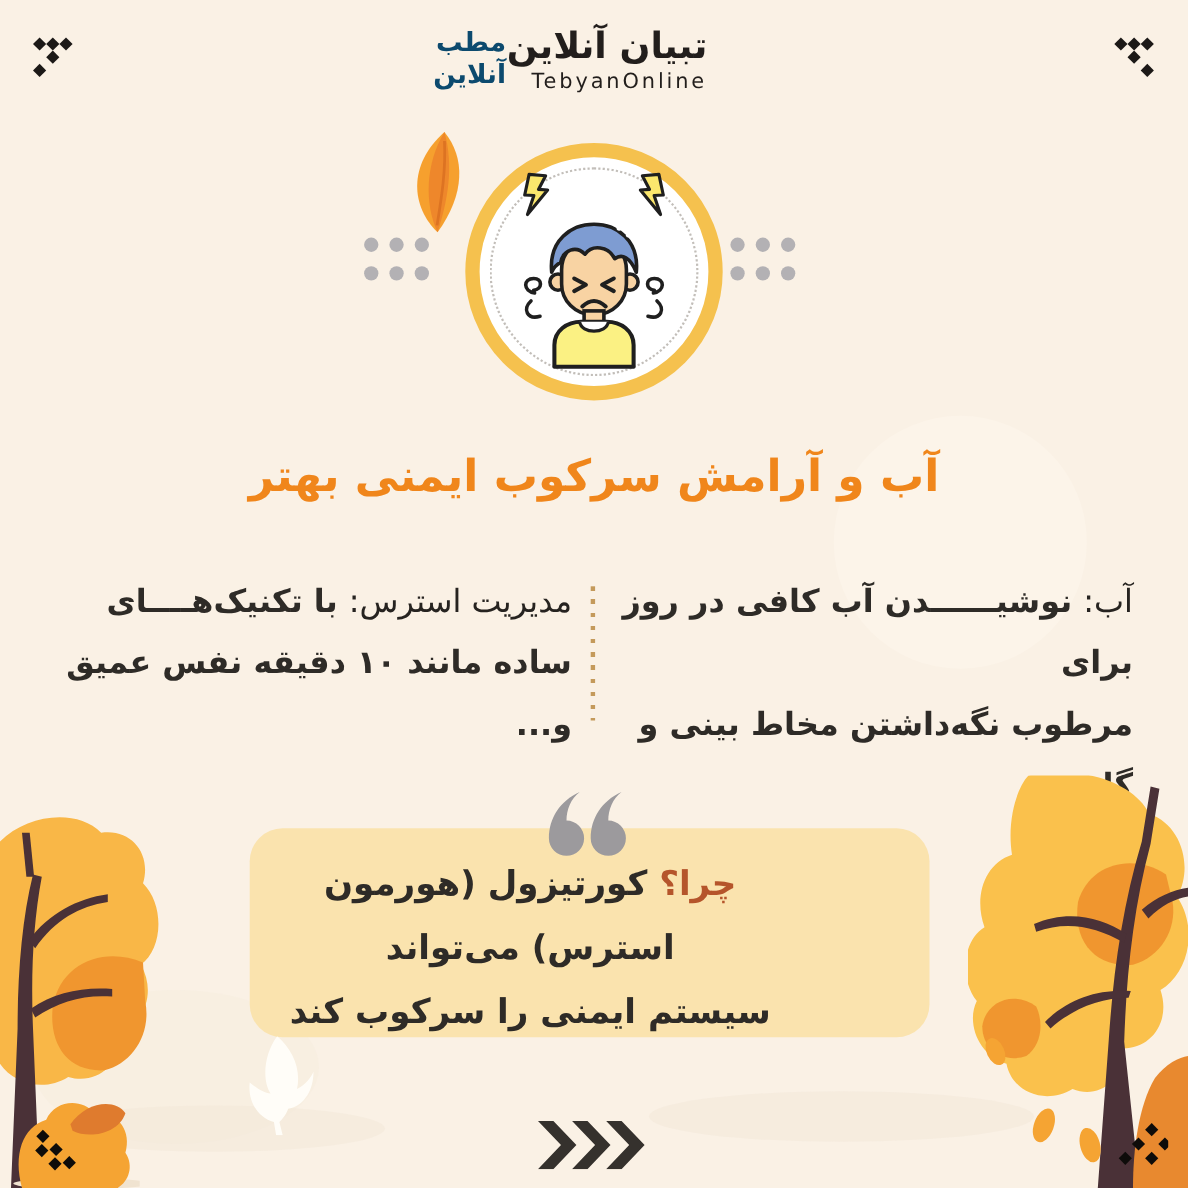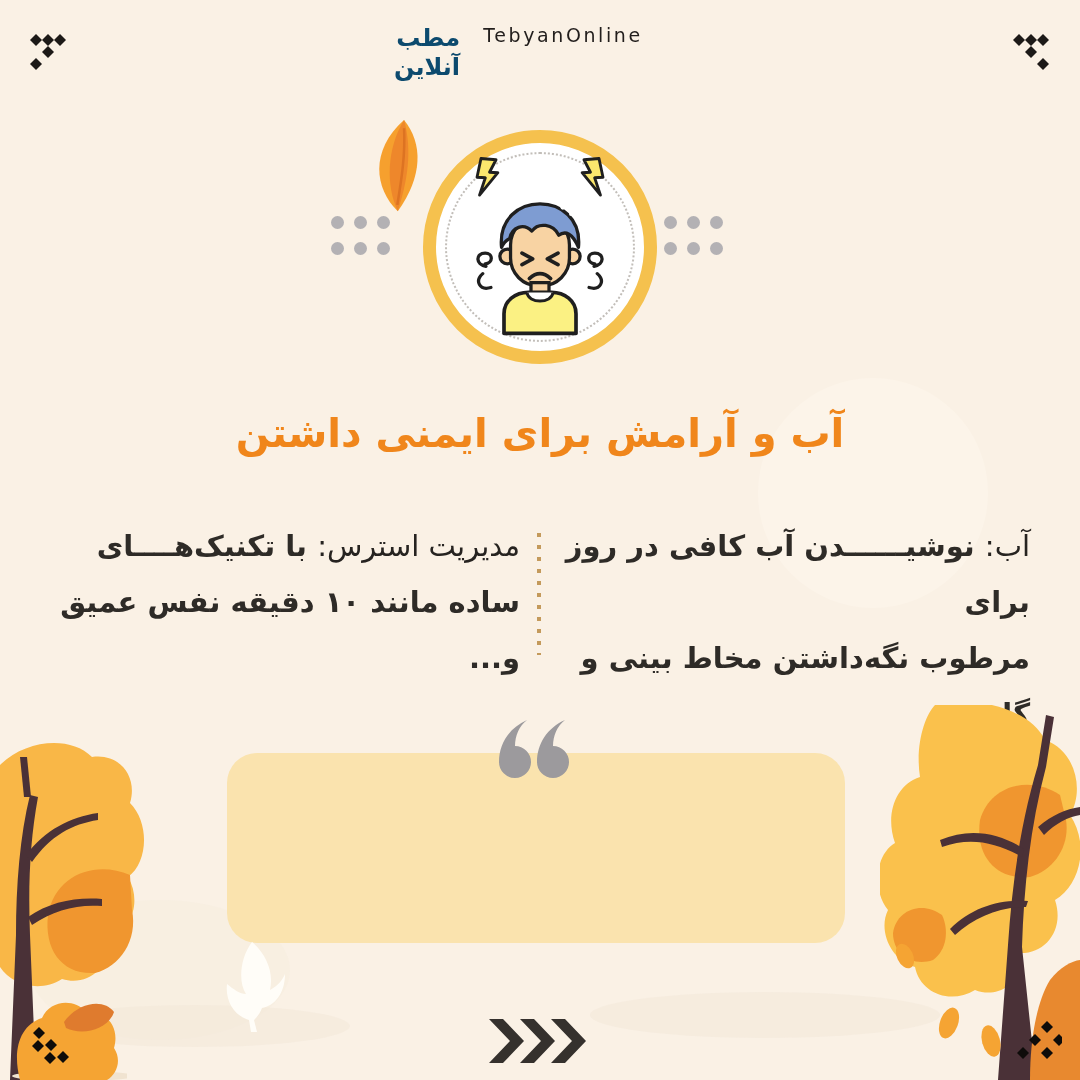--- a/index.html
+++ b/index.html
@@ -93,20 +93,21 @@
       <path d="M7,1 L13,7 L7,13 L1,7 Z"></path>
         <path d="M19,1 L25,7 L19,13 L13,7 Z"></path>
         <path d="M31,1 L37,7 L31,13 L25,7 Z"></path>
       <path d="M19,13 L25,19 L19,25 L13,19 Z"></path>
         <path d="M31,25 L37,31 L31,37 L25,31 Z"></path>
     </g>
   </svg>
 
   <header>
     <div class="brand">
+      <div class="brand-fa">تبیان آنلاین</div>
       <div class="brand-en">TebyanOnline</div>
     </div>
     <div class="clinic">مطب
 آنلاین</div>
   </header>
 
   <svg class="leaf-top" width="80" height="105" viewBox="0 0 80 105">
     <g transform="rotate(14 40 52)">
       <path d="M42,2 C66,20 74,52 58,92 C30,76 16,40 42,2 Z" fill="#F6A02E"></path>
       <path d="M42,2 C58,30 60,62 58,92 C40,70 32,34 42,2 Z" fill="#EE872B"></path>
@@ -159,35 +160,37 @@
       <rect x="99" y="160" width="22" height="16" fill="#F8D3A3" stroke="#1F1F1F" stroke-width="4"></rect>
 
       <path d="M66,222 L66,198 C66,182 80,172 96,172 L124,172 C140,172 154,182 154,198 L154,222 Z" fill="#FBF183" stroke="#1F1F1F" stroke-width="4.5" stroke-linejoin="round"></path>
       <path d="M94,172 C96,186 124,186 126,172" fill="#FFFFFF" stroke="#1F1F1F" stroke-width="3.5"></path>
 
       <path d="M44,140 c-13,-2 -13,-16 -1,-16 c10,0 10,12 0,13 M50,166 c-14,4 -20,-8 -10,-17" fill="none" stroke="#1F1F1F" stroke-width="4" stroke-linecap="round"></path>
       <path d="M176,140 c13,-2 13,-16 1,-16 c-10,0 -10,12 0,13 M170,166 c14,4 20,-8 10,-17" fill="none" stroke="#1F1F1F" stroke-width="4" stroke-linecap="round"></path>
     </svg>
   </div>
 
-  <h1 class="title">آب و آرامش برای ایمنی داشتن</h1>
+  <h1 class="title">آب و آرامش سرکوب ایمنی بهتر</h1>
 
   <p class="tip tip-water"><b>آب:</b> <span>نوشیــــــدن آب کافی در روز برای
 مرطوب نگه‌داشتن مخاط بینی و گلو</span></p>
   <div class="divider"></div>
   <p class="tip tip-stress"><b>مدیریت استرس:</b> <span>با تکنیک‌هــــای
 ساده مانند ۱۰ دقیقه نفس عمیق و...</span></p>
 
   <div class="quote-box"></div>
   <svg class="quote-mark" width="78" height="64" viewBox="0 0 78 64">
     <g fill="#9C9A9D">
       <path d="M30,2 C12,10 2,26 2,44 A16,16 0 1 0 18,28 C18,18 22,8 30,2 Z"></path>
       <path d="M68,2 C50,10 40,26 40,44 A16,16 0 1 0 56,28 C56,18 60,8 68,2 Z"></path>
     </g>
   </svg>
+  <p class="quote-text"><b class="lead">چرا؟</b> <span>کورتیزول (هورمون استرس) می‌تواند
+سیستم ایمنی را سرکوب کند</span></p>
 
   <svg class="chevrons" width="98" height="44" viewBox="0 0 98 44">
     <g fill="#35312D">
       <polygon points="0,0 14,0 35,22 14,44 0,44 21,22"></polygon>
       <polygon points="31,0 45,0 66,22 45,44 31,44 52,22"></polygon>
       <polygon points="62,0 76,0 97,22 76,44 62,44 83,22"></polygon>
     </g>
   </svg>
 
   <svg class="tree-left" width="150" height="345" viewBox="0 0 150 345">

